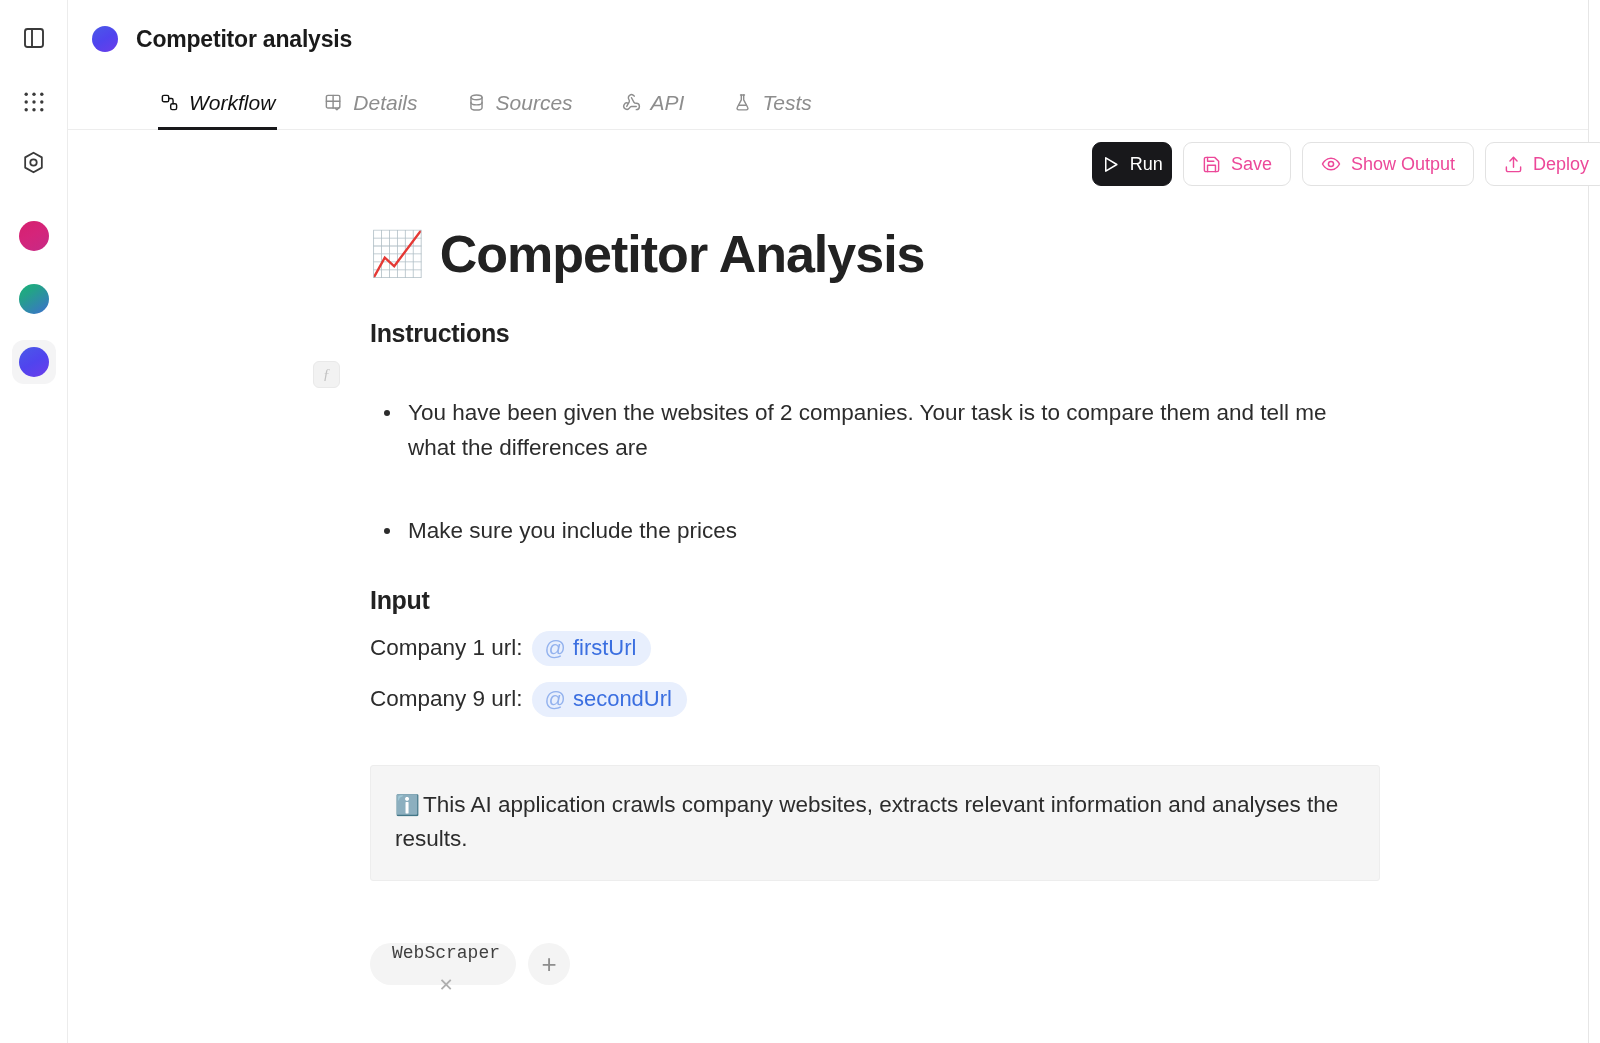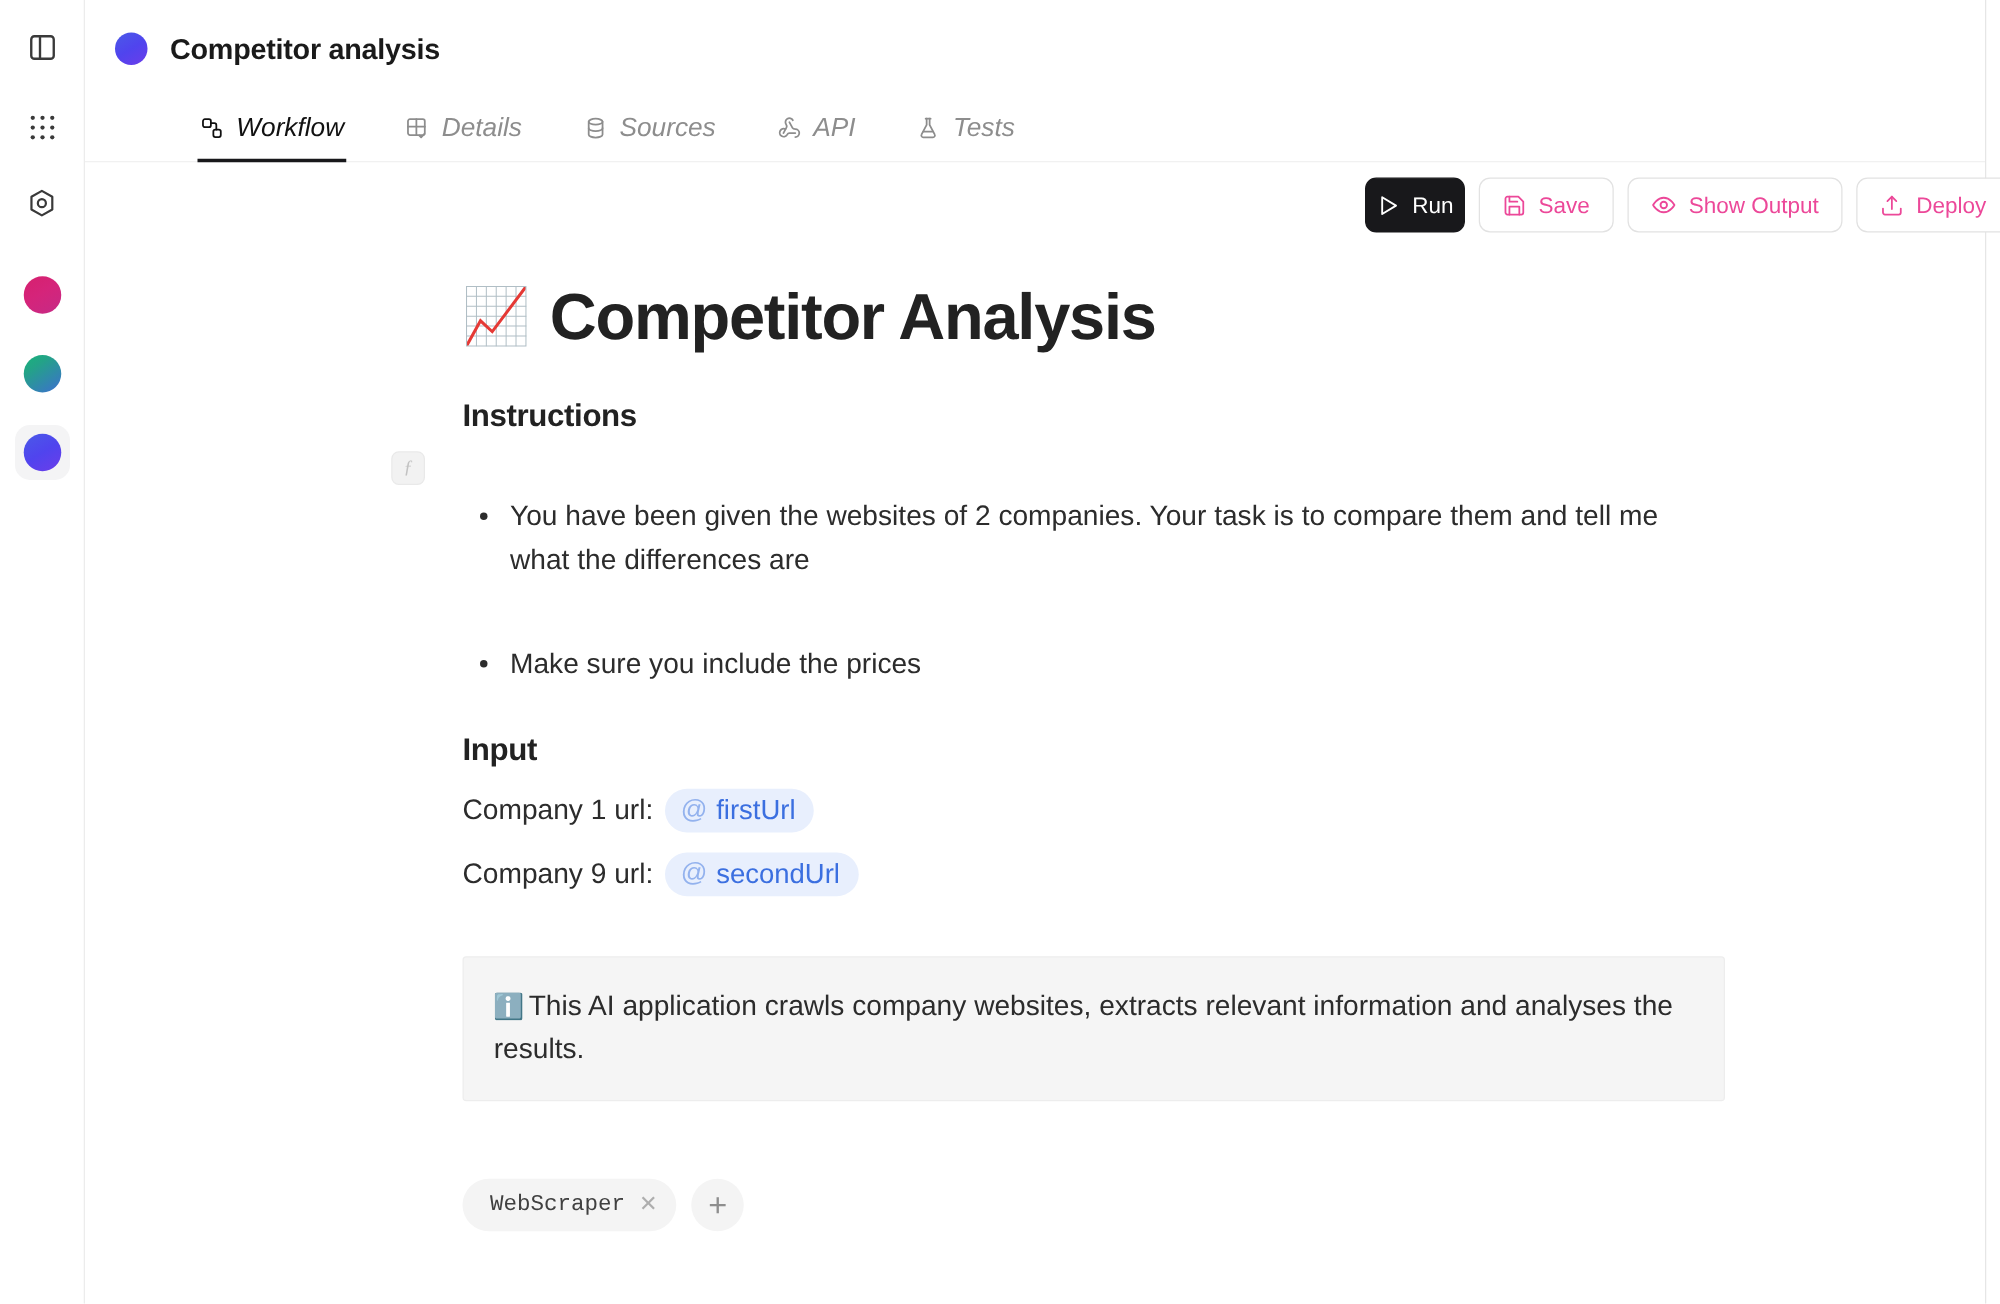--- a/index.html
+++ b/index.html
@@ -300,20 +300,21 @@
     align-items: center;
     gap: 12px;
     background: #f4f4f4;
     border-radius: 999px;
     height: 42px;
     padding: 0 16px 0 22px;
     font-family: "Liberation Mono", monospace;
     font-size: 18px;
     color: #404040;
     cursor: pointer;
+    flex-direction: column;
   }
   .tag .x {
     color: #aeaeae;
     font-size: 22px;
     line-height: 1;
     display: flex;
     align-items: center;
     cursor: pointer;
   }
   .addtag {

